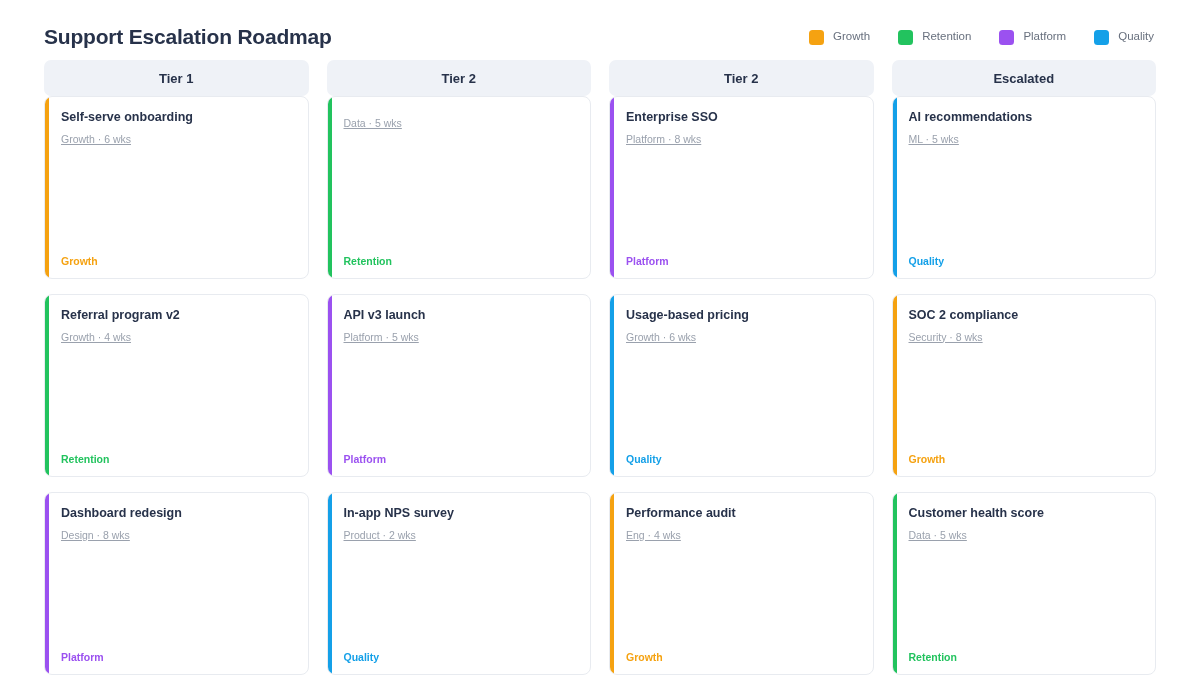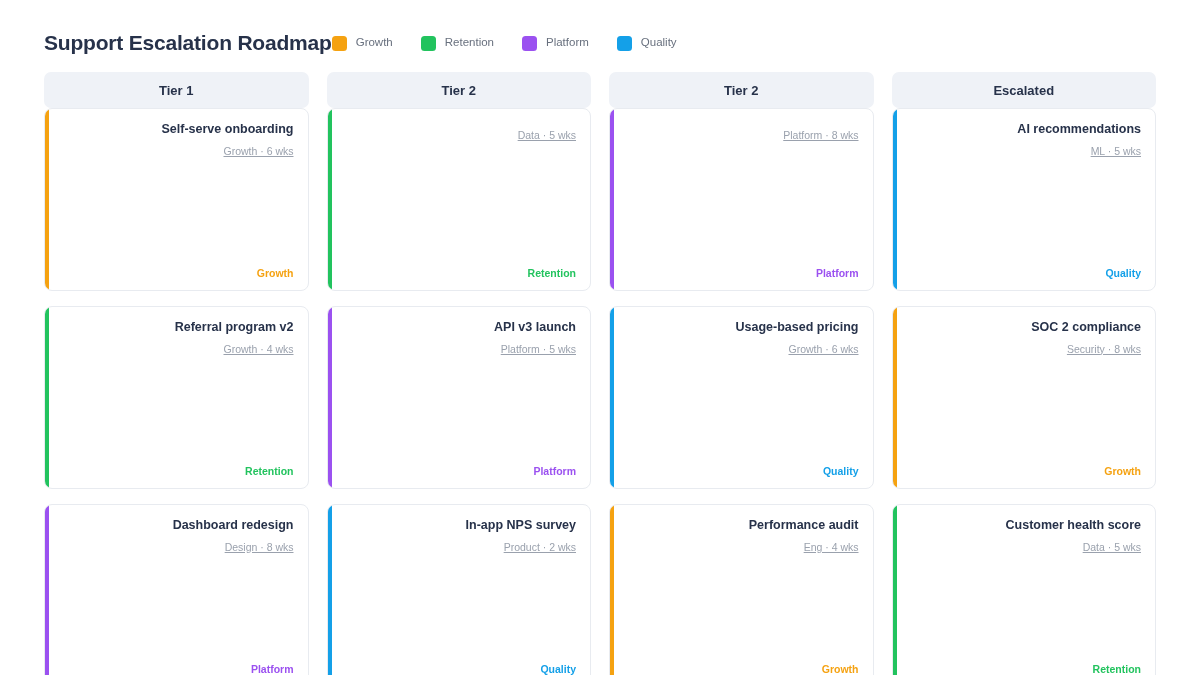--- a/index.html
+++ b/index.html
@@ -15,21 +15,22 @@
     height: 675px;
     padding: 0 44px;
     position: relative;
     overflow: hidden;
   }
 
   
   .header {
     display: flex;
     align-items: center;
-    height: 72px;
+    justify-content: space-between;
+    height: 60px;
     padding-top: 14px;
   }
   .title {
     font-size: 21px;
     font-weight: bold;
     color: #27324a;
     letter-spacing: -0.2px;
     line-height: 1.2;
   }
   .legend {
@@ -81,21 +82,20 @@
   .card {
     position: relative;
     height: 183px;
     background: #ffffff;
     border: 1px solid #e8ebf0;
     border-radius: 8px;
     padding: 13px 14px 12px 16px;
     display: flex;
     flex-direction: column;
     overflow: hidden;
-    align-items: flex-end;
   }
   .card-accent {
     position: absolute;
     left: 0;
     top: 0;
     bottom: 0;
     width: 4px;
     border-radius: 8px 0 0 8px;
   }
   .card-title {
@@ -204,20 +204,21 @@
             <div class="card-spacer"></div>
             <div class="card-tag" style="color: rgb(20, 160, 232);">Quality</div>
           </div>
         </div>
       </div>
       <div>
         <div class="col-header">Tier 2</div>
         <div class="col-body">
           <div class="card">
             <div class="card-accent" style="background: rgb(155, 81, 240);"></div>
+            <div class="card-title">Enterprise SSO</div>
             <div class="card-meta">Platform · 8 wks</div>
             <div class="card-spacer"></div>
             <div class="card-tag" style="color: rgb(155, 81, 240);">Platform</div>
           </div>
           <div class="card">
             <div class="card-accent" style="background: rgb(20, 160, 232);"></div>
             <div class="card-title">Usage-based pricing</div>
             <div class="card-meta">Growth · 6 wks</div>
             <div class="card-spacer"></div>
             <div class="card-tag" style="color: rgb(20, 160, 232);">Quality</div>

